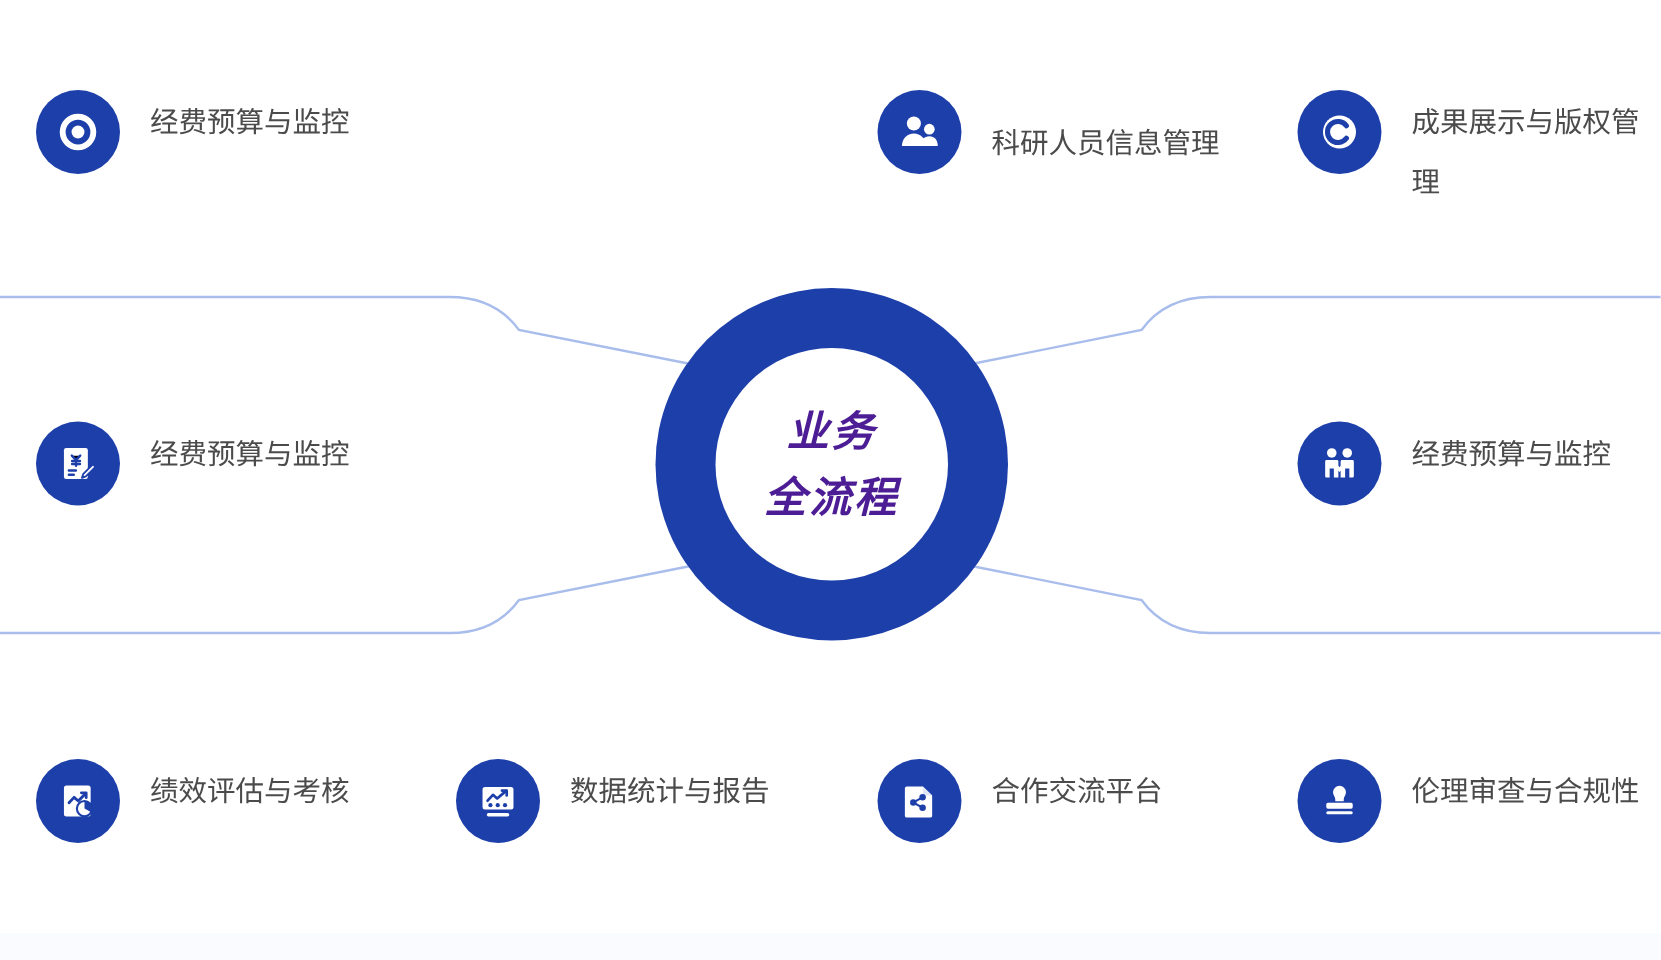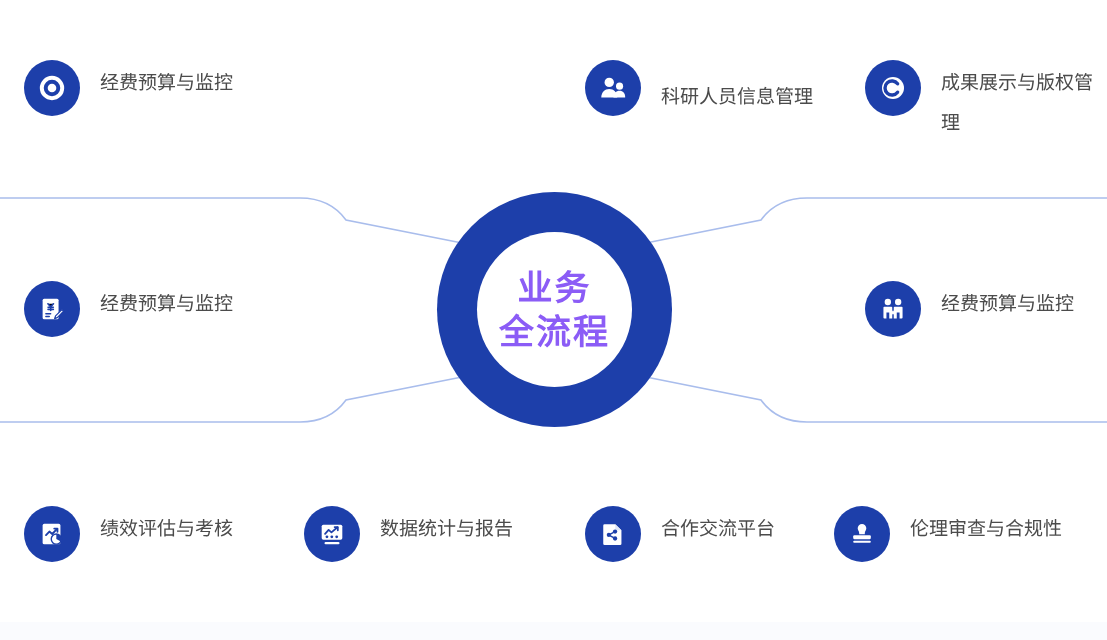--- a/index.html
+++ b/index.html
@@ -56,26 +56,27 @@
     width: 155px;
     height: 155px;
     border-radius: 50%;
     background: #ffffff;
     display: flex;
     flex-direction: column;
     align-items: center;
     justify-content: center;
   }
   #hub .hub-line {
-    color: #8b5cf6;
-    font-size: 35px;
+    color: #4c1d95;
+    font-size: 28px;
     font-weight: bold;
     line-height: 44px;
     letter-spacing: 2px;
     white-space: nowrap;
+    font-style: italic;
   }
 
   
   .item {
     position: absolute;
     display: flex;
     align-items: flex-start;
     z-index: 4;
   }
   .item .badge {
@@ -106,21 +107,21 @@
   #item-1 { left: 304px; top: 58px; }
   #item-2 { left: 585px; top: 58px; align-items: flex-end; }
   #item-3 { left: 865px; top: 58px; }
   
   #item-4 { left: 24px;  top: 279px; }
   #item-5 { left: 865px; top: 279px; }
   
   #item-6 { left: 24px;  top: 504px; }
   #item-7 { left: 304px; top: 504px; }
   #item-8 { left: 585px; top: 504px; }
-  #item-9 { left: 834px; top: 504px; text-align: center; }
+  #item-9 { left: 865px; top: 504px; text-align: center; }
 
   
   #bottom-strip {
     position: absolute;
     left: 0;
     top: 622px;
     width: 1107px;
     height: 18px;
     background: #fafbfe;
     z-index: 5;

